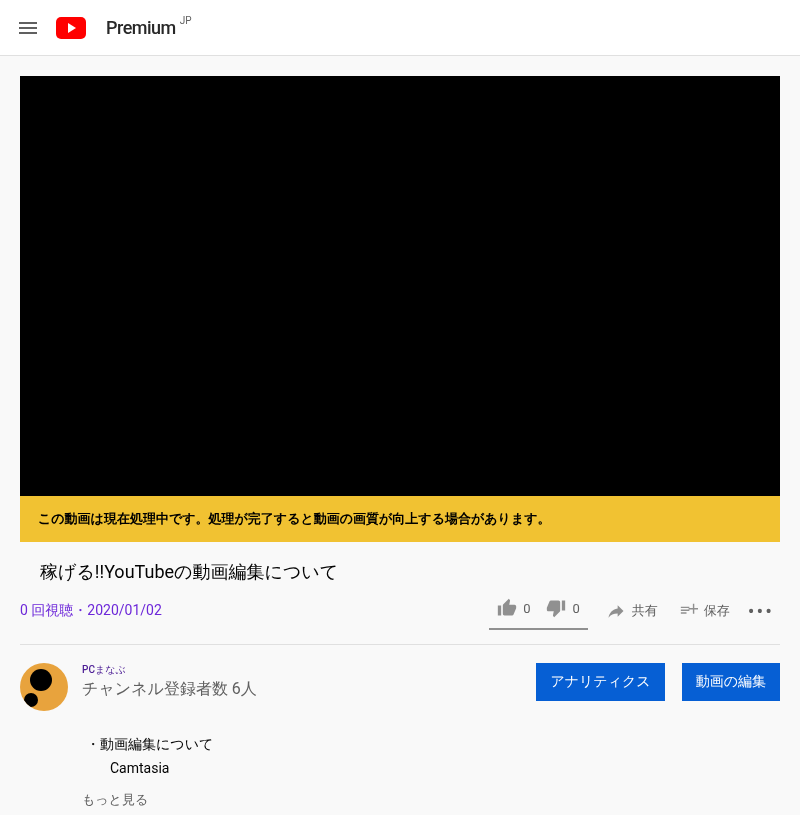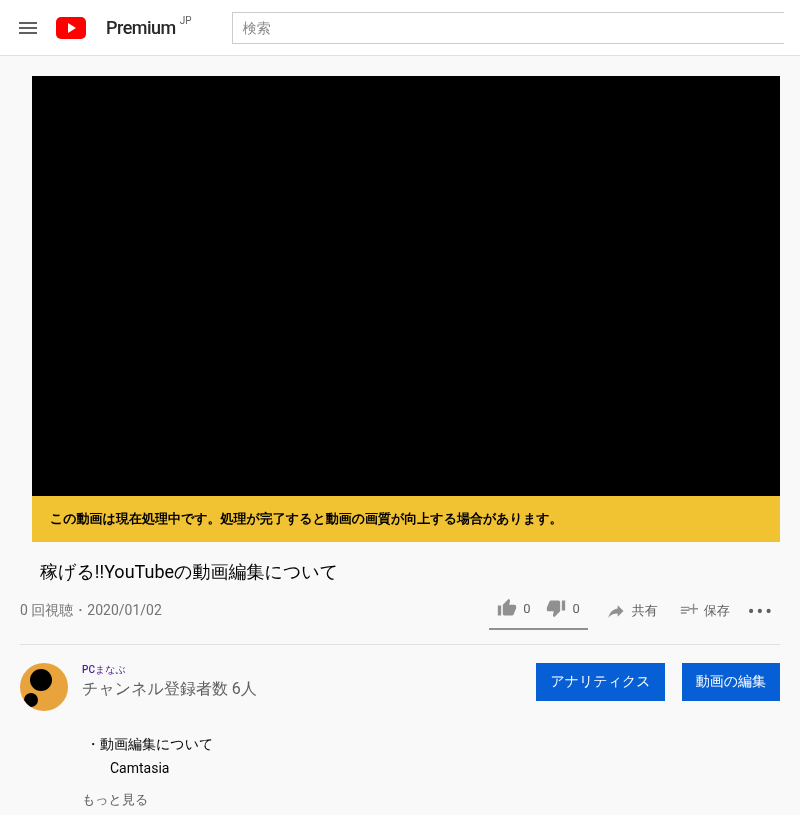--- a/index.html
+++ b/index.html
@@ -8,28 +8,28 @@
     .header { display: flex; align-items: center; height: 56px; padding: 0 16px; background: #fff; border-bottom: 1px solid #e0e0e0; }
     .menu-btn { width: 24px; height: 24px; cursor: pointer; display: flex; align-items: center; justify-content: center; }
     .menu-btn svg { width: 24px; height: 24px; fill: #606060; }
     .logo-wrap { display: flex; align-items: flex-start; margin-left: 16px; position: relative; }
     .yt-icon { width: 30px; height: 22px; }
     .premium-text { font-size: 18px; font-weight: 500; letter-spacing: -0.5px; color: #282828; margin-left: 20px; }
     .region-code { font-size: 10px; color: #606060; margin-left: 4px; margin-top: -2px; }
     .search-box { flex: 1; margin-left: 40px; height: 32px; border: 1px solid #ccc; border-right: none; padding: 2px 10px; font-size: 14px; color: #111; }
     .search-box::placeholder { color: #888; }
     
-    .video-area { padding: 20px 20px 0 32px; font-family: Liberation Serif, serif; }
+    .video-area { padding: 20px 20px 0 20px; font-family: Liberation Serif, serif; }
     .video-player { width: 100%; height: 420px; background: #000; }
     .processing-banner { background: #f1c232; padding: 14px 18px; font-size: 13px; font-weight: bold; color: #000; }
     
     .meta-area { padding: 18px 20px 0 20px; }
     .video-title { font-size: 18px; font-weight: 400; color: #030303; margin-bottom: 8px; margin-left: 20px; }
     .meta-row { display: flex; justify-content: space-between; align-items: center; border-bottom: 1px solid #e0e0e0; padding-bottom: 14px; }
-    .meta-left { font-size: 14px; color: #737373; }
+    .meta-left { font-size: 14px; color: #6d28d9; }
     .meta-right { display: flex; align-items: center; gap: 4px; }
     .action-btn { display: flex; align-items: center; color: #606060; font-size: 13px; padding: 6px 8px; cursor: pointer; gap: 6px; }
     .action-btn svg { width: 20px; height: 20px; fill: #909090; }
     .likebar { display: flex; border-bottom: 2px solid #909090; padding-bottom: 4px; margin-right: 6px; }
     .more-dots { font-size: 20px; color: #606060; letter-spacing: 2px; padding: 0 6px; cursor: pointer; }
     
     .channel-row { display: flex; align-items: flex-start; padding: 18px 20px; }
     .avatar { width: 48px; height: 48px; border-radius: 50%; background: #e8a33d; position: relative; overflow: hidden; flex-shrink: 0; }
     .avatar::before { content: ""; position: absolute; width: 22px; height: 22px; border-radius: 50%; background: #000; top: 6px; left: 10px; }
     .avatar::after { content: ""; position: absolute; width: 14px; height: 14px; border-radius: 50%; background: #000; bottom: 4px; left: 4px; }
@@ -54,21 +54,20 @@
       </svg>
   </div>
   <div class="logo-wrap">
     <svg class="yt-icon" viewBox="0 0 30 22">
         <rect width="30" height="22" rx="5" fill="#ff0000"></rect>
         <path d="M12 6l8 5-8 5z" fill="#fff"></path>
       </svg>
     <span class="premium-text">Premium</span>
     <span class="region-code">JP</span>
   </div>
-  <input class="search-box" type="text" placeholder="検索" style="">
 </div>
 
 <div class="video-area">
   <div class="video-player"></div>
   <div class="processing-banner">この動画は現在処理中です。処理が完了すると動画の画質が向上する場合があります。</div>
 </div>
 
 <div class="meta-area">
   <h1 class="video-title">稼げる!!YouTubeの動画編集について</h1>
   <div class="meta-row">

